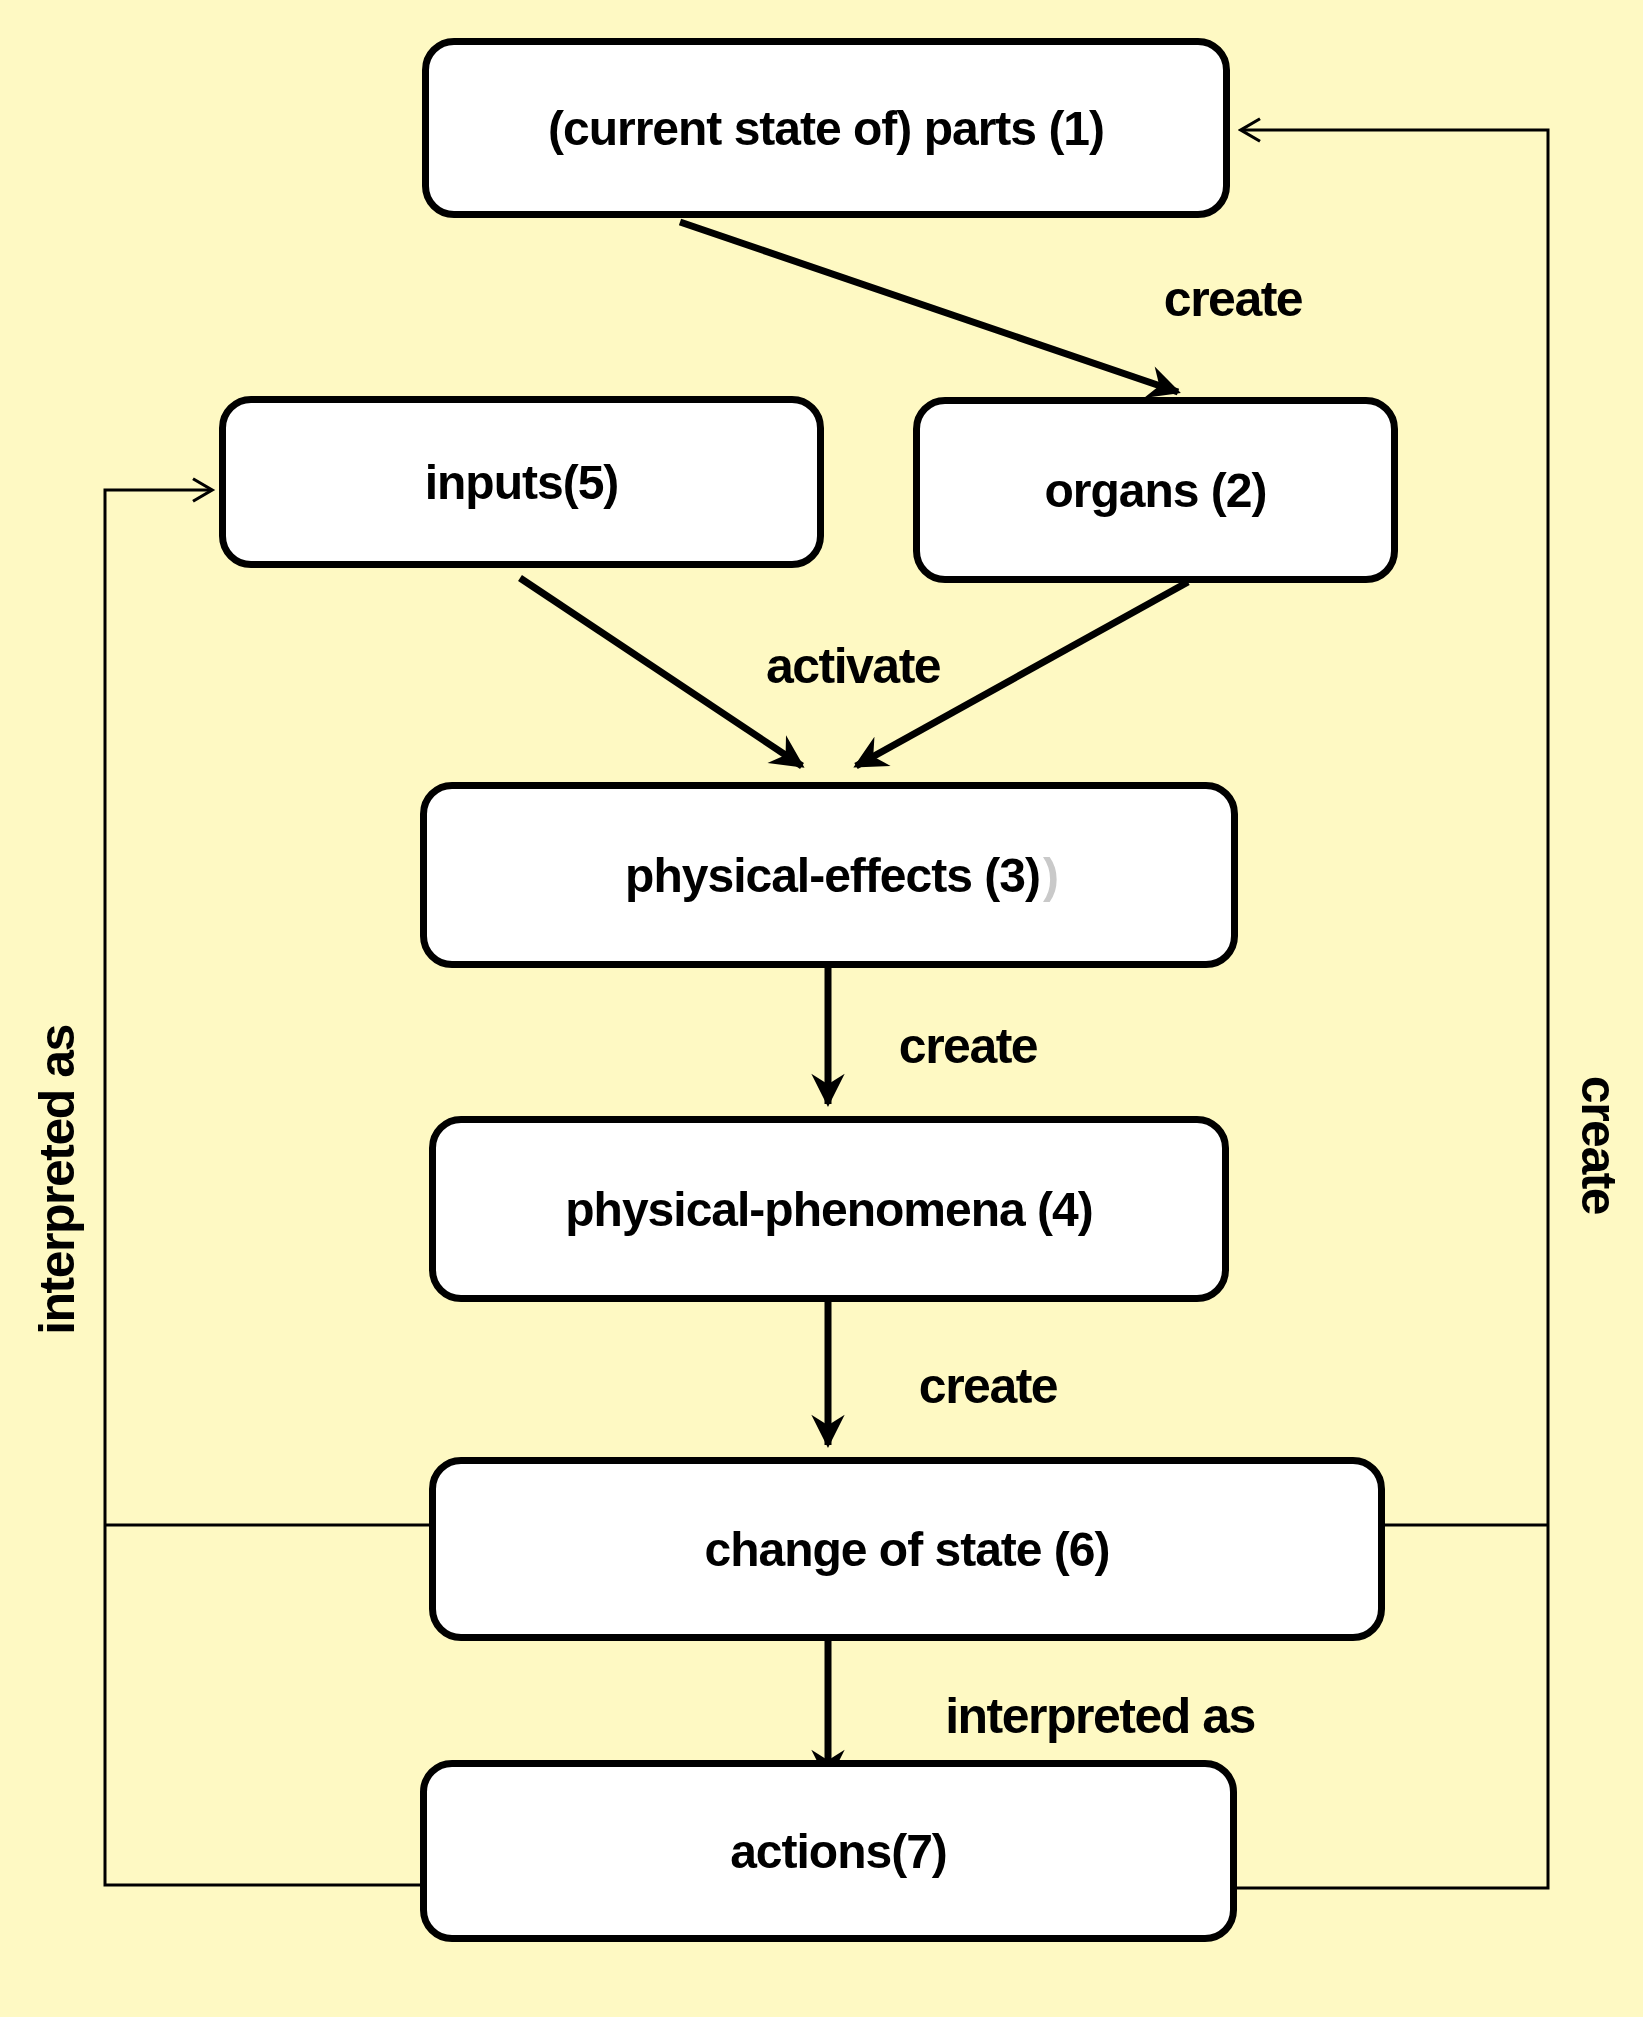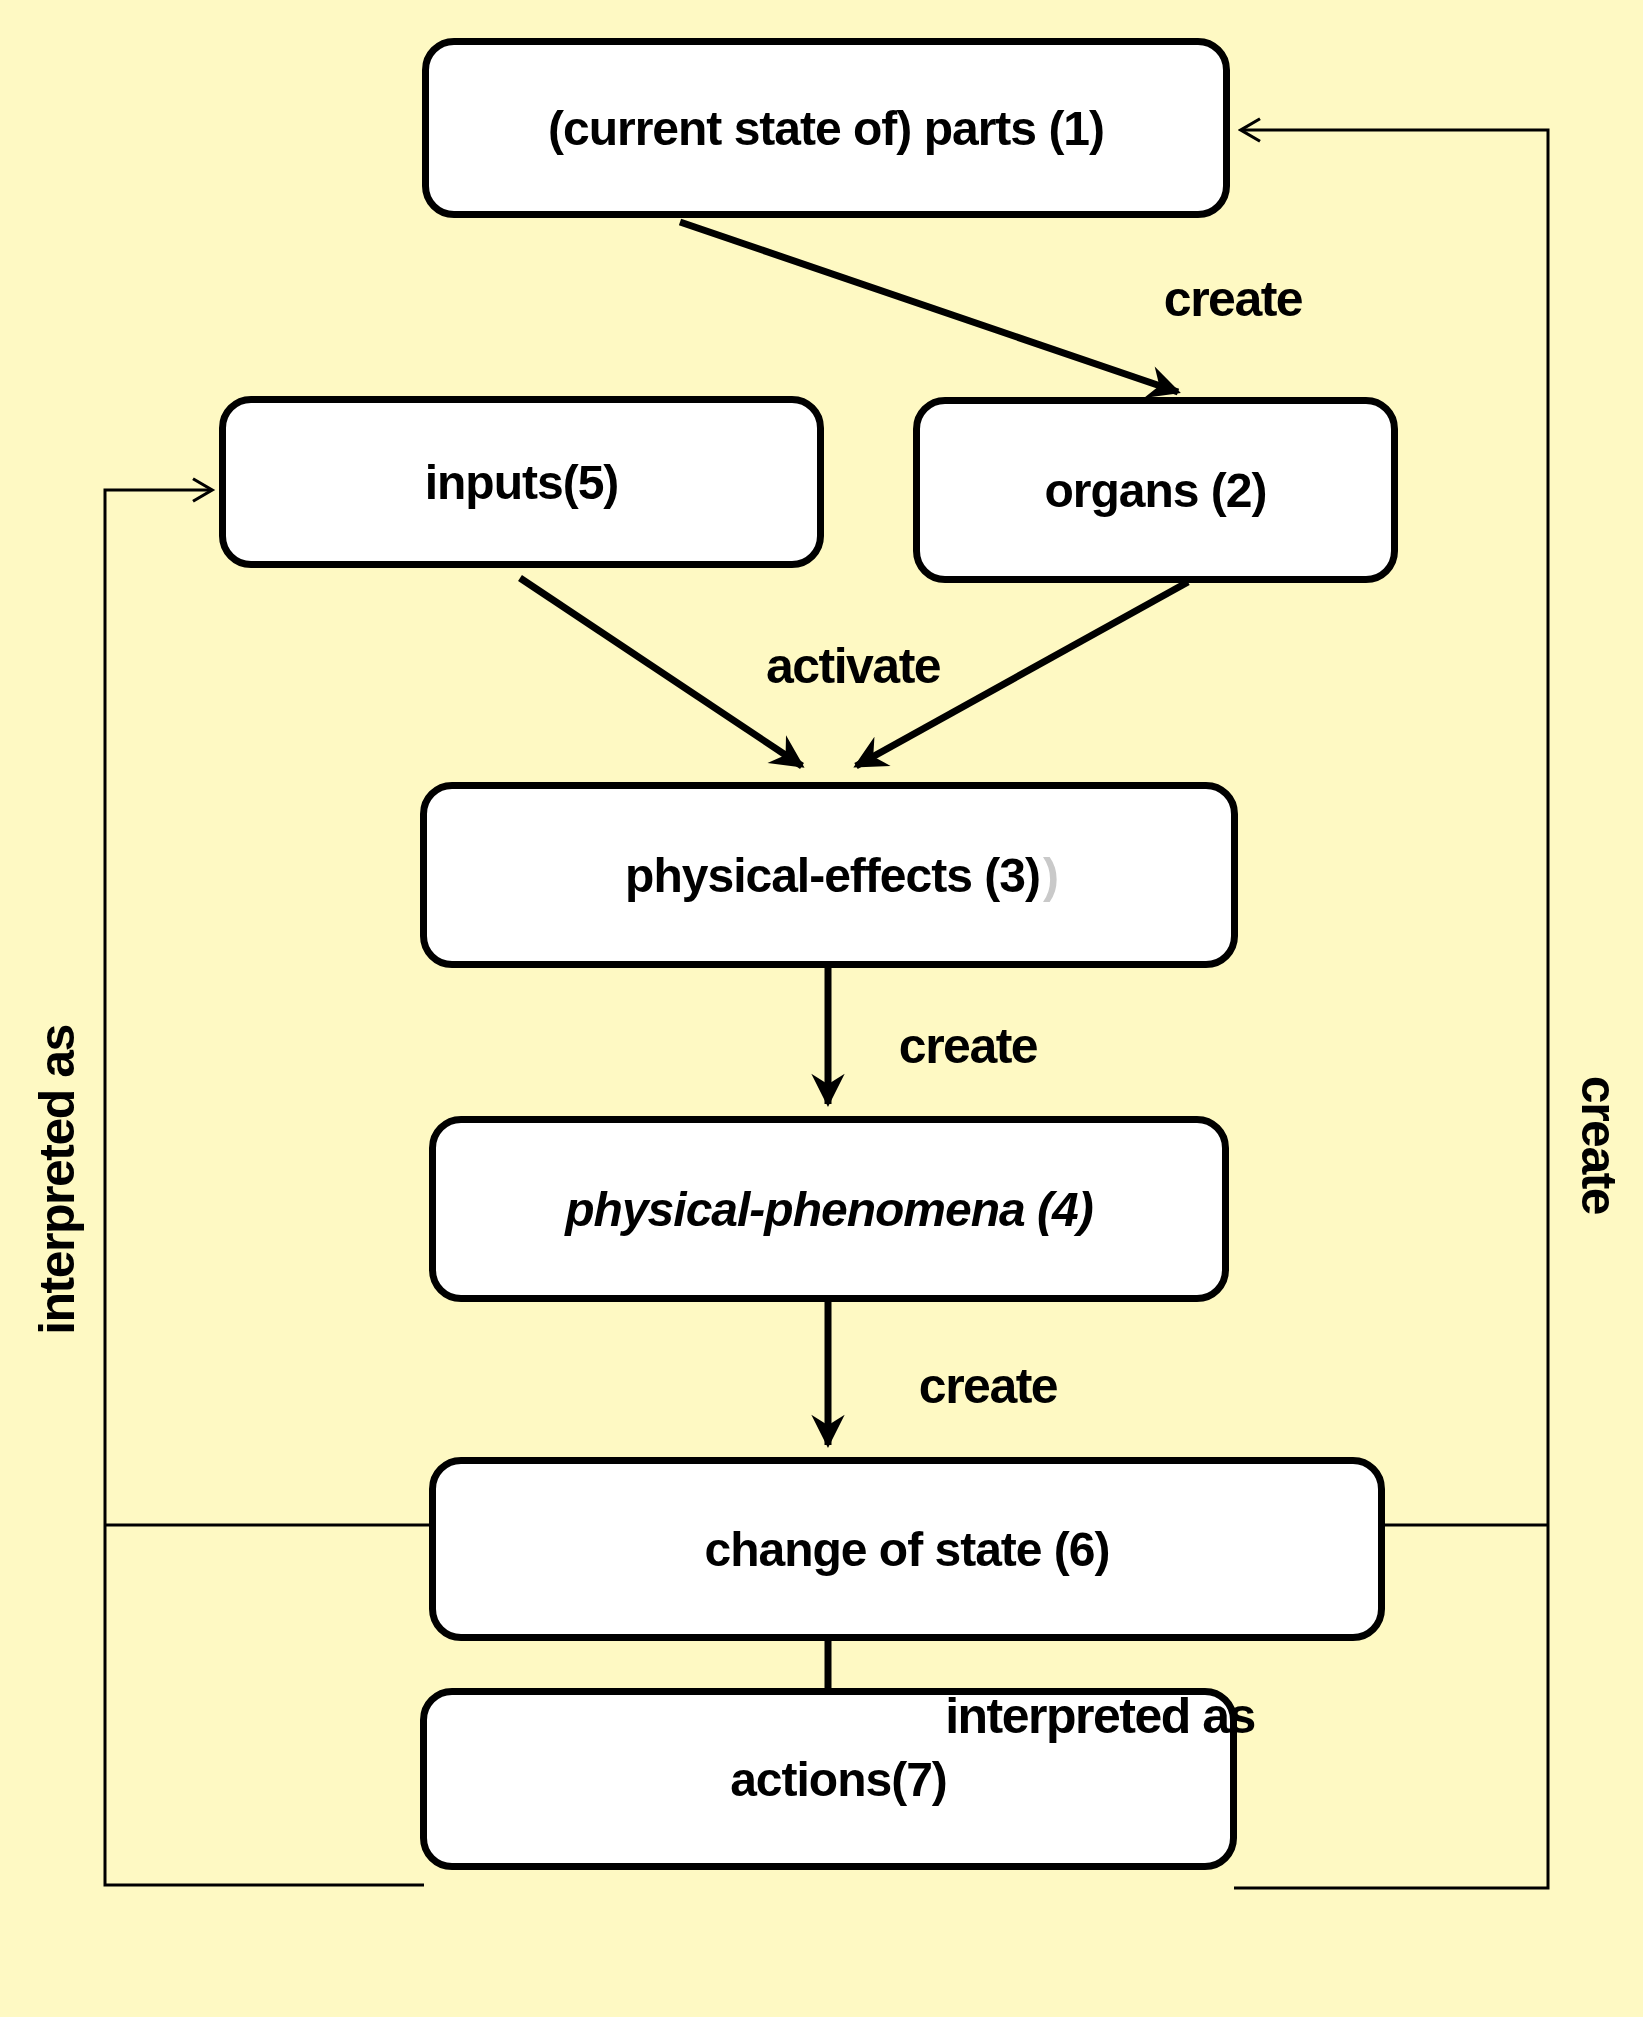--- a/index.html
+++ b/index.html
@@ -78,29 +78,29 @@
 
   <div class="node" style="left:913px;top:397px;width:485px;height:186px;">
     <span>organs (2)</span>
   </div>
 
   <div class="node" style="left:420px;top:782px;width:818px;height:186px;padding-left:25px;">
     <span>physical-effects (3)</span>
     <span class="ghost">)</span>
   </div>
 
-  <div class="node" style="left:429px;top:1116px;width:800px;height:186px;font-style:italic;">
+  <div class="node" style="left:429px;top:1116px;width:800px;height:186px;">
     <span>physical-phenomena (4)</span>
   </div>
 
   <div class="node" style="left:429px;top:1457px;width:956px;height:184px;">
     <span>change of state (6)</span>
   </div>
 
-  <div class="node" style="left:420px;top:1688px;width:817px;height:182px;padding-left:20px;">
+  <div class="node" style="left:420px;top:1760px;width:817px;height:182px;padding-left:20px;">
     <span>actions(7)</span>
   </div>
 
   <div class="elabel" style="left:1233px;top:299px;">create</div>
 
   <div class="elabel" style="left:853px;top:666px;text-align:center;">activate</div>
 
   <div class="elabel" style="left:968px;top:1046px;">create</div>
 
   <div class="elabel" style="left:988px;top:1386px;">create</div>

